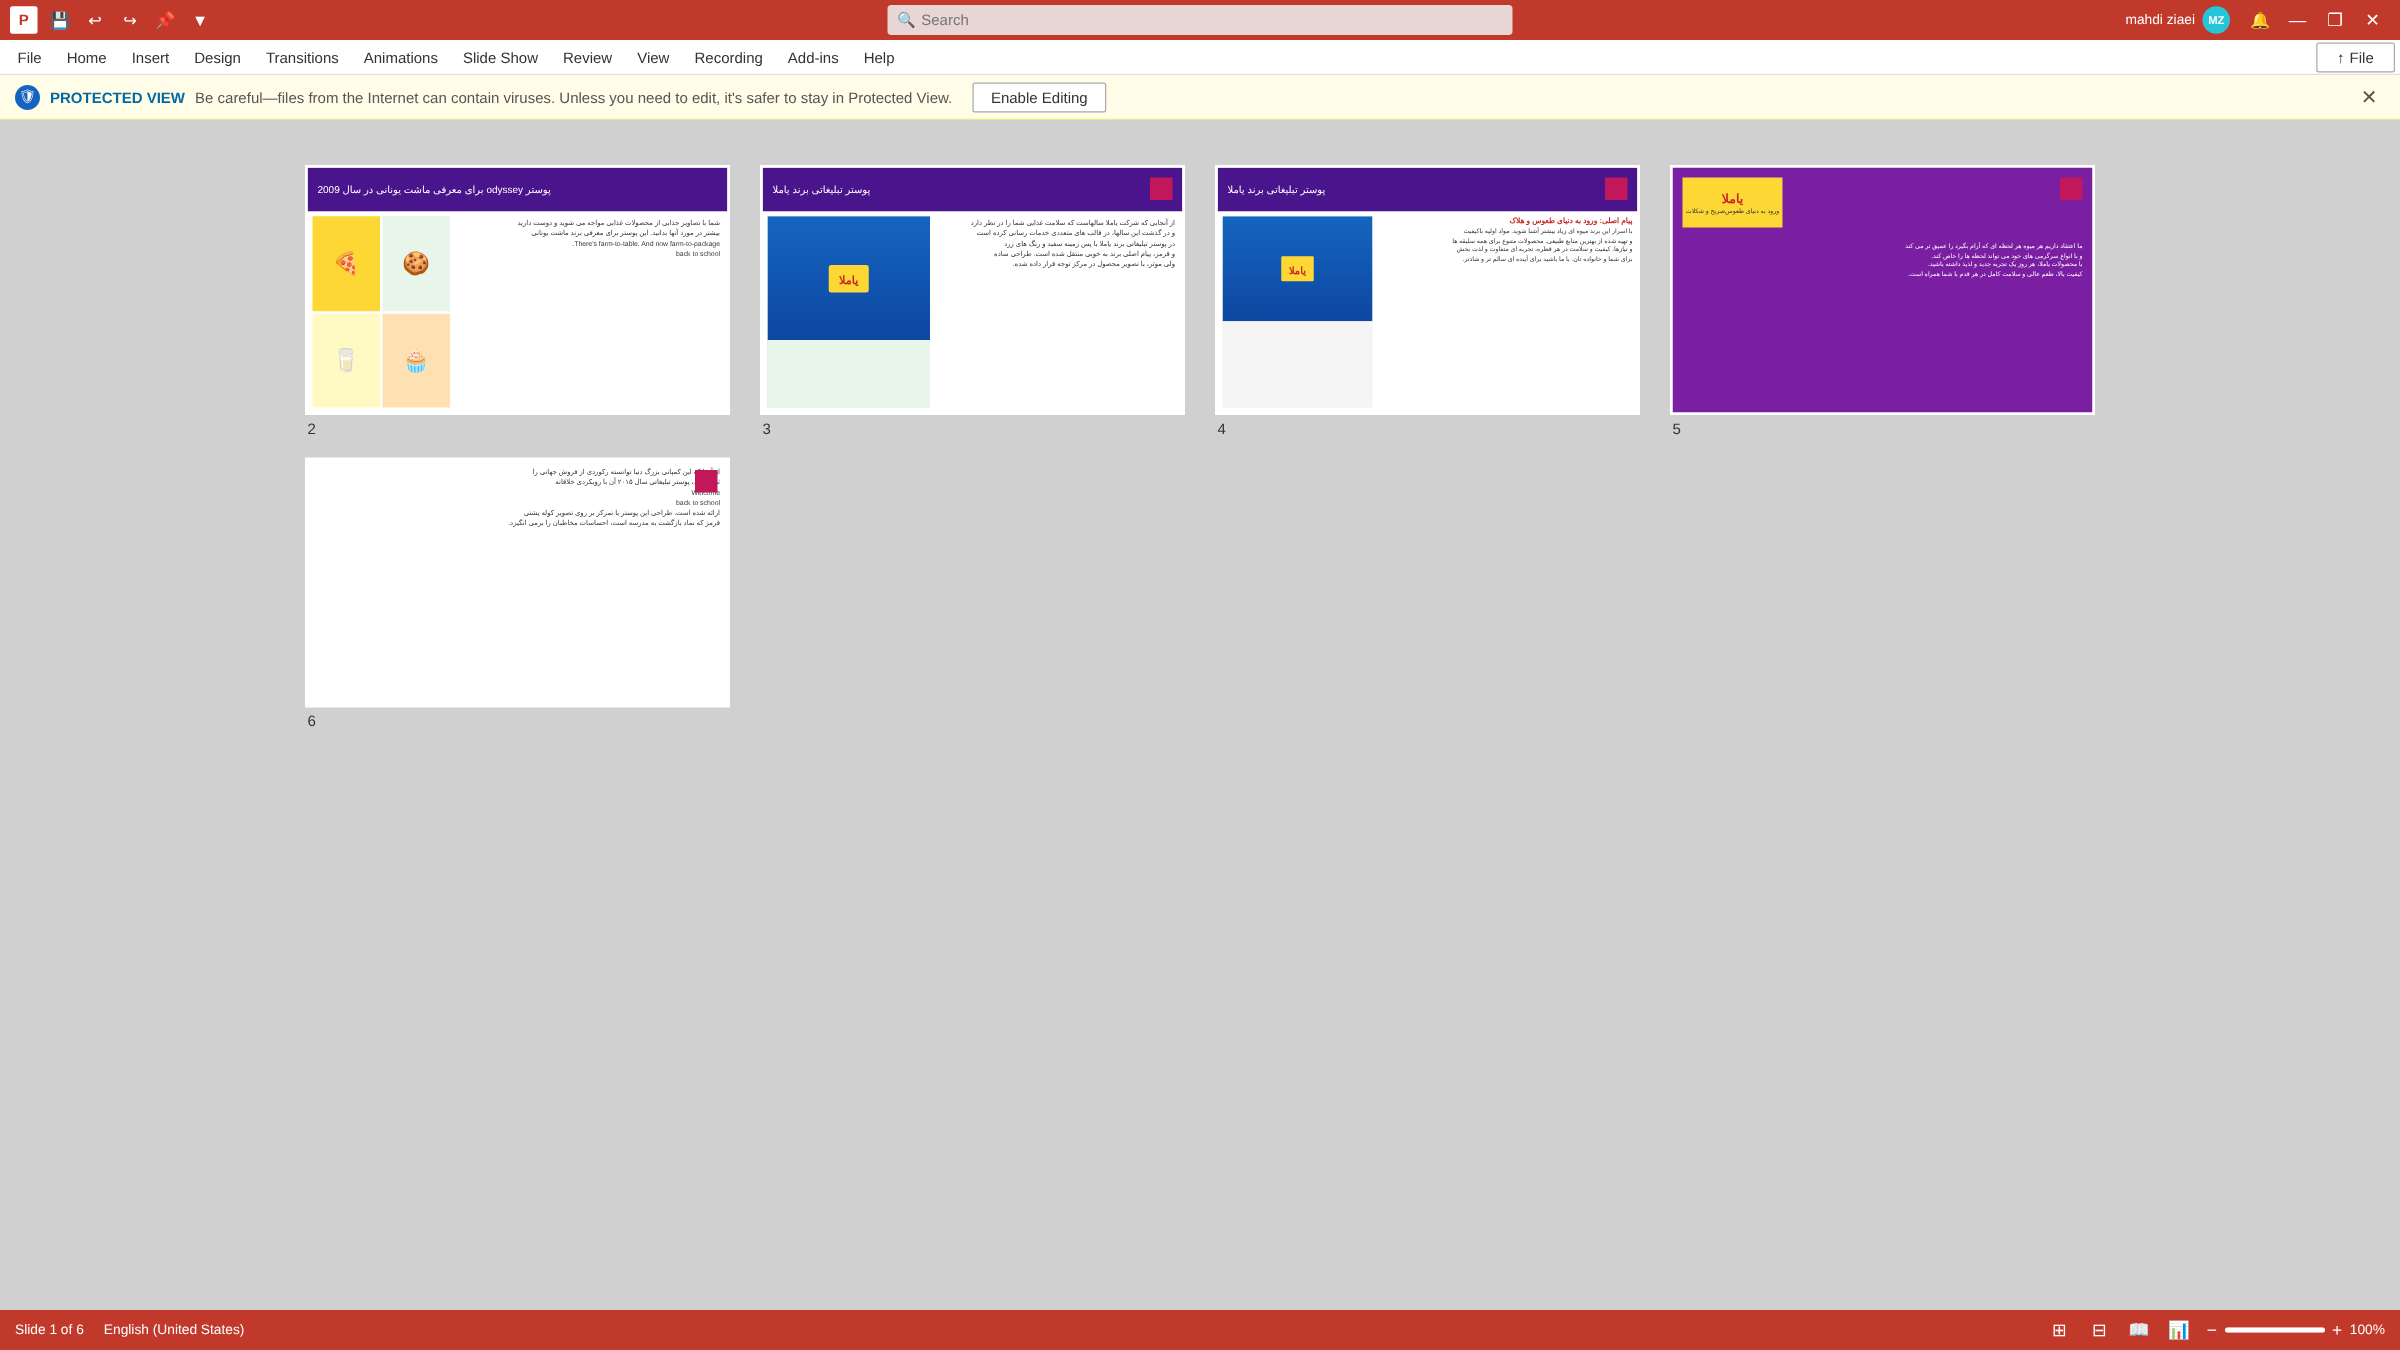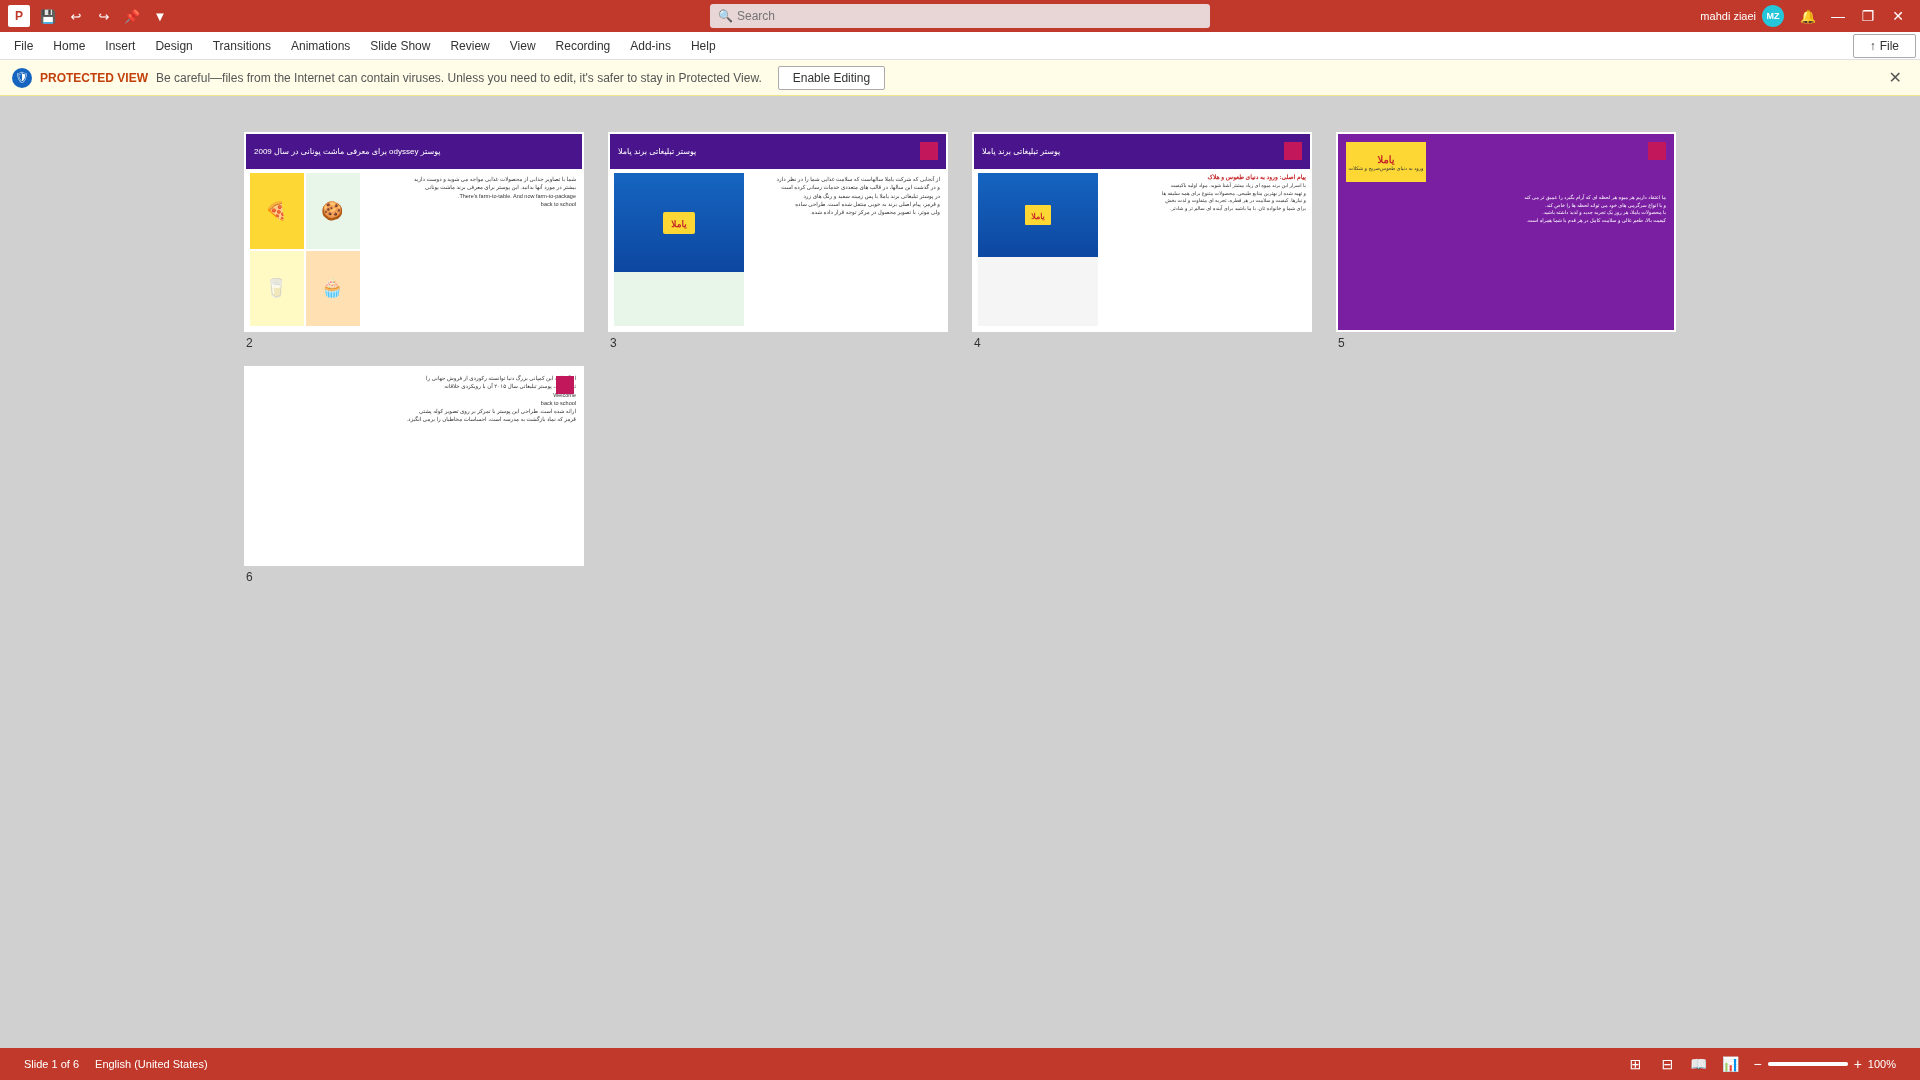--- a/index.html
+++ b/index.html
@@ -110,21 +110,21 @@
       background: #1565c0;
       border-radius: 50%;
       display: flex; align-items: center; justify-content: center;
       color: white;
       font-size: 11px;
       flex-shrink: 0;
     }
     .protected-label {
       font-weight: bold;
       font-size: 12px;
-      color: #c2410c;
+      color: #0369a1;
     }
     .protected-message {
       font-size: 12px;
       color: #555;
     }
     .enable-editing-btn {
       margin-left: 8px;
       padding: 4px 14px;
       background: white;
       border: 1px solid #aaa;
@@ -439,21 +439,21 @@
     
     #status-bar {
       position: fixed;
       bottom: 0;
       left: 0;
       right: 0;
       height: 32px;
       background: #c0392b;
       display: flex;
       align-items: center;
-      padding: 0 24px;
+      padding: 0 12px;
       color: white;
       font-size: 11px;
     }
     .status-left { display: flex; align-items: center; gap: 16px; }
     .status-right { margin-left: auto; display: flex; align-items: center; gap: 8px; }
     .view-btn {
       width: 24px; height: 24px;
       background: transparent;
       border: none;
       color: white;

